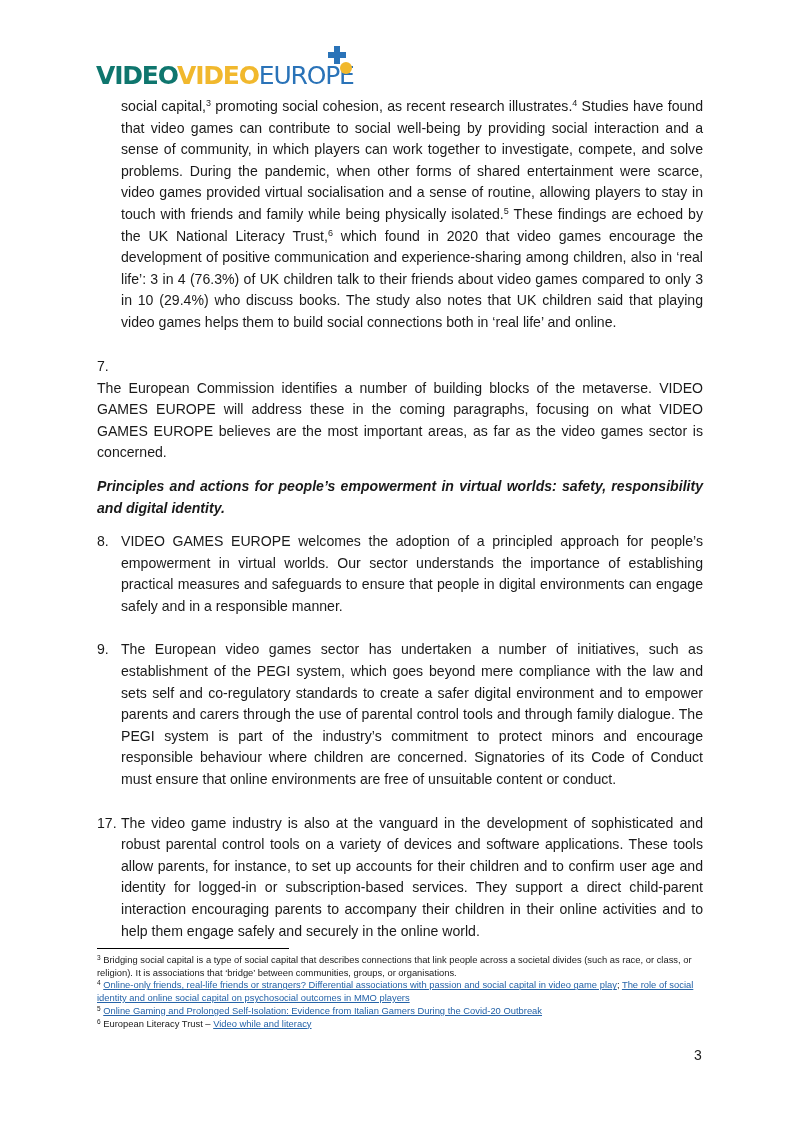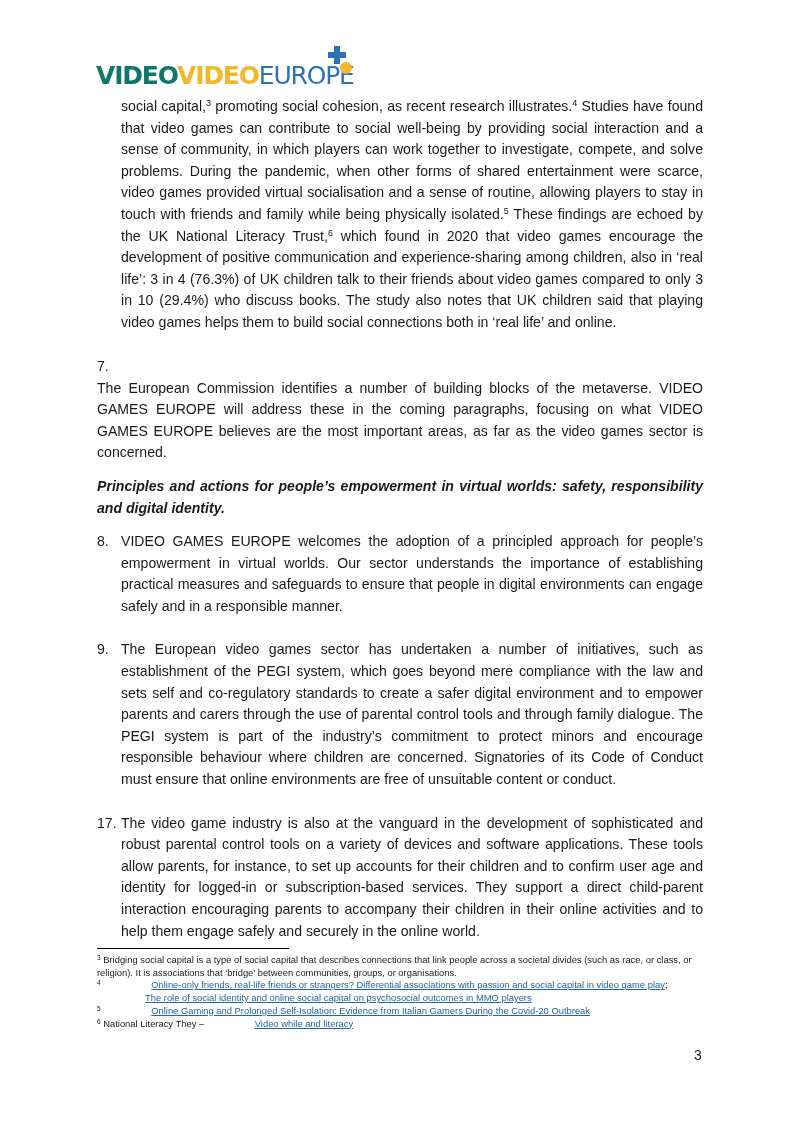--- a/index.html
+++ b/index.html
@@ -22,21 +22,21 @@
   .item { position: relative; padding-left: 24px; text-align: justify; }
   .item .num { position: absolute; left: 0; top: 0; }
   .indent { padding-left: 24px; }
   .gap-s { height: 12px; }
   .gap-m { height: 22px; }
   .heading { font-weight: bold; font-style: italic; }
 
   .fn-rule { position: absolute; left: 97px; top: 948px; width: 192px; border-top: 1px solid #000; }
   .footnotes { position: absolute; left: 97px; top: 954px; width: 610px; font-size: 9.4px; line-height: 12.7px; }
   .footnotes sup { font-size: 6.5px; vertical-align: 3px; }
-  .footnotes a { color: #2563a8; text-decoration: underline; margin-left: 48px; }
+  .footnotes a { color: #2563a8; text-decoration: underline; }
   .page-number { position: absolute; left: 694px; top: 1047px; font-size: 14px; }
 </style>
 </head>
 <body>
 
 <div class="logo">
   <div class="logo-text"><span class="blue">VIDEO</span><span class="gold">VIDEO</span><span class="thin">EUROPE</span></div>
   <div class="plus"></div>
   <div class="dot"></div>
 </div>
@@ -79,16 +79,16 @@
     <span>The video game industry is also at the vanguard in the development of sophisticated and robust parental control tools on a variety of devices and software applications. These tools allow parents, for instance, to set up accounts for their children and to confirm user age and identity for logged-in or subscription-based services. They support a direct child-parent interaction encouraging parents to accompany their children in their online activities and to help them engage safely and securely in the online world.</span>
   </div>
 </div>
 
 <div class="fn-rule"></div>
 
 <div class="footnotes">
   <div><sup>3</sup><span> Bridging social capital is a type of social capital that describes connections that link people across a societal divides (such as race, or class, or religion). It is associations that ‘bridge’ between communities, groups, or organisations.</span></div>
   <div><sup>4</sup> <a>Online-only friends, real-life friends or strangers? Differential associations with passion and social capital in video game play</a><span>; </span><a>The role of social identity and online social capital on psychosocial outcomes in MMO players</a></div>
   <div><sup>5</sup> <a>Online Gaming and Prolonged Self-Isolation: Evidence from Italian Gamers During the Covid-20 Outbreak</a></div>
-  <div><sup>6</sup><span> National Literacy They – </span><a>Video while and literacy</a></div>
+  <div><sup>6</sup><span> European Literacy Trust – </span><a>Video while and literacy</a></div>
 </div>
 
 <div class="page-number">3</div>
 
 </body></html>

